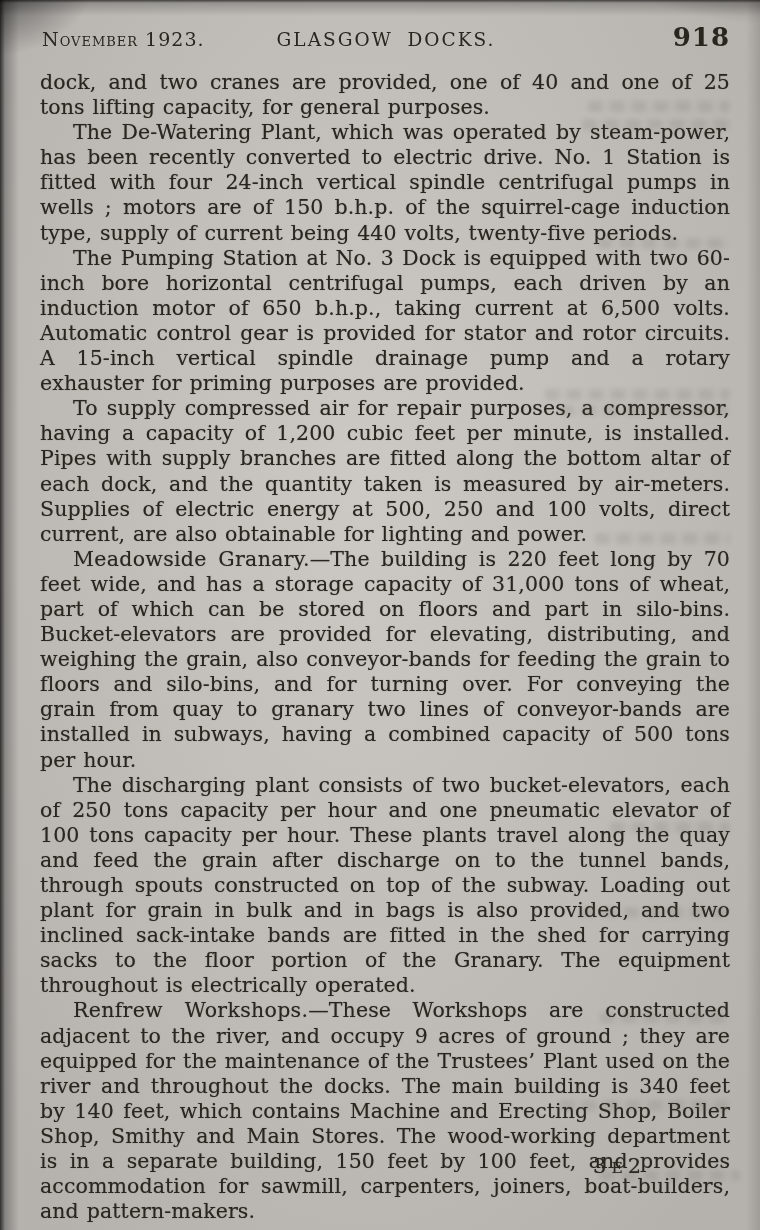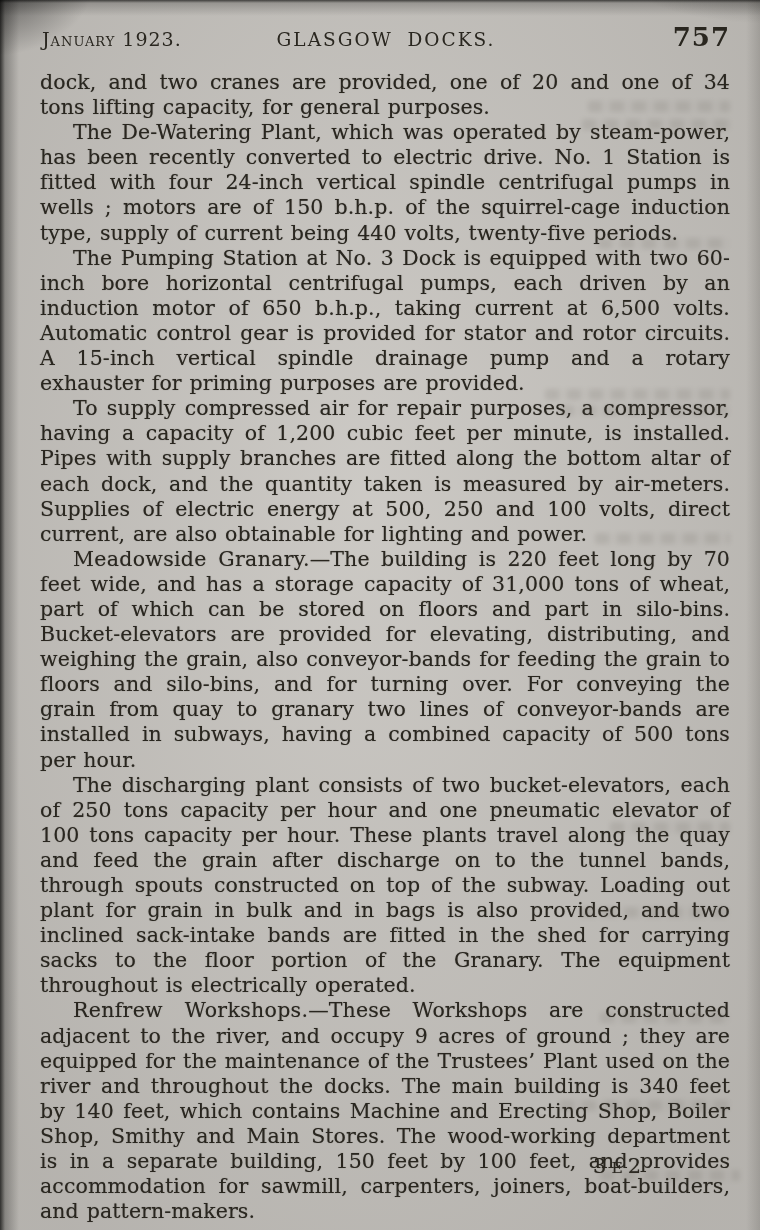--- a/index.html
+++ b/index.html
@@ -99,27 +99,27 @@
     border-radius: 2px;
     pointer-events: none;
   }
 </style>
 </head>
 <body>
 
 <div class="page">
 
   <div class="header">
-    <span class="date">January 1923.</span>
+    <span class="date">November 1923.</span>
     <span class="title">GLASGOW DOCKS.</span>
-    <span class="pagenum">757</span>
+    <span class="pagenum">918</span>
   </div>
 
   <div class="body-text">
-    <p class="noindent">dock, and two cranes are provided, one of 20 and one of 34 tons lifting capacity, for general purposes.</p>
+    <p class="noindent">dock, and two cranes are provided, one of 40 and one of 25 tons lifting capacity, for general purposes.</p>
     <p>The De-Watering Plant, which was operated by steam-power, has been recently converted to electric drive. No. 1 Station is fitted with four 24-inch vertical spindle centrifugal pumps in wells ; motors are of 150 b.h.p. of the squirrel-cage induction type, supply of current being 440 volts, twenty-five periods.</p>
     <p>The Pumping Station at No. 3 Dock is equipped with two 60-inch bore horizontal centrifugal pumps, each driven by an induction motor of 650 b.h.p., taking current at 6,500 volts. Automatic control gear is provided for stator and rotor circuits. A 15-inch vertical spindle drainage pump and a rotary exhauster for priming purposes are provided.</p>
     <p>To supply compressed air for repair purposes, a compressor, having a capacity of 1,200 cubic feet per minute, is installed. Pipes with supply branches are fitted along the bottom altar of each dock, and the quantity taken is measured by air-meters. Supplies of electric energy at 500, 250 and 100 volts, direct current, are also obtainable for lighting and power.</p>
     <p><span class="ital">Meadowside Granary.</span><span>—The building is 220 feet long by 70 feet wide, and has a storage capacity of 31,000 tons of wheat, part of which can be stored on floors and part in silo-bins. Bucket-elevators are provided for elevating, distributing, and weighing the grain, also conveyor-bands for feeding the grain to floors and silo-bins, and for turning over. For conveying the grain from quay to granary two lines of conveyor-bands are installed in subways, having a combined capacity of 500 tons per hour.</span></p>
     <p>The discharging plant consists of two bucket-elevators, each of 250 tons capacity per hour and one pneumatic elevator of 100 tons capacity per hour. These plants travel along the quay and feed the grain after discharge on to the tunnel bands, through spouts constructed on top of the subway. Loading out plant for grain in bulk and in bags is also provided, and two inclined sack-intake bands are fitted in the shed for carrying sacks to the floor portion of the Granary. The equipment throughout is electrically operated.</p>
     <p><span class="ital">Renfrew Workshops.</span><span>—These Workshops are constructed adjacent to the river, and occupy 9 acres of ground ; they are equipped for the maintenance of the Trustees’ Plant used on the river and throughout the docks. The main building is 340 feet by 140 feet, which contains Machine and Erecting Shop, Boiler Shop, Smithy and Main Stores. The wood-working department is in a separate building, 150 feet by 100 feet, and provides accommodation for sawmill, carpenters, joiners, boat-builders, and pattern-makers.</span></p>
   </div>
 
   <div class="footer-sig"><span>3</span><span class="small-e">E</span><span>2</span></div>
 

